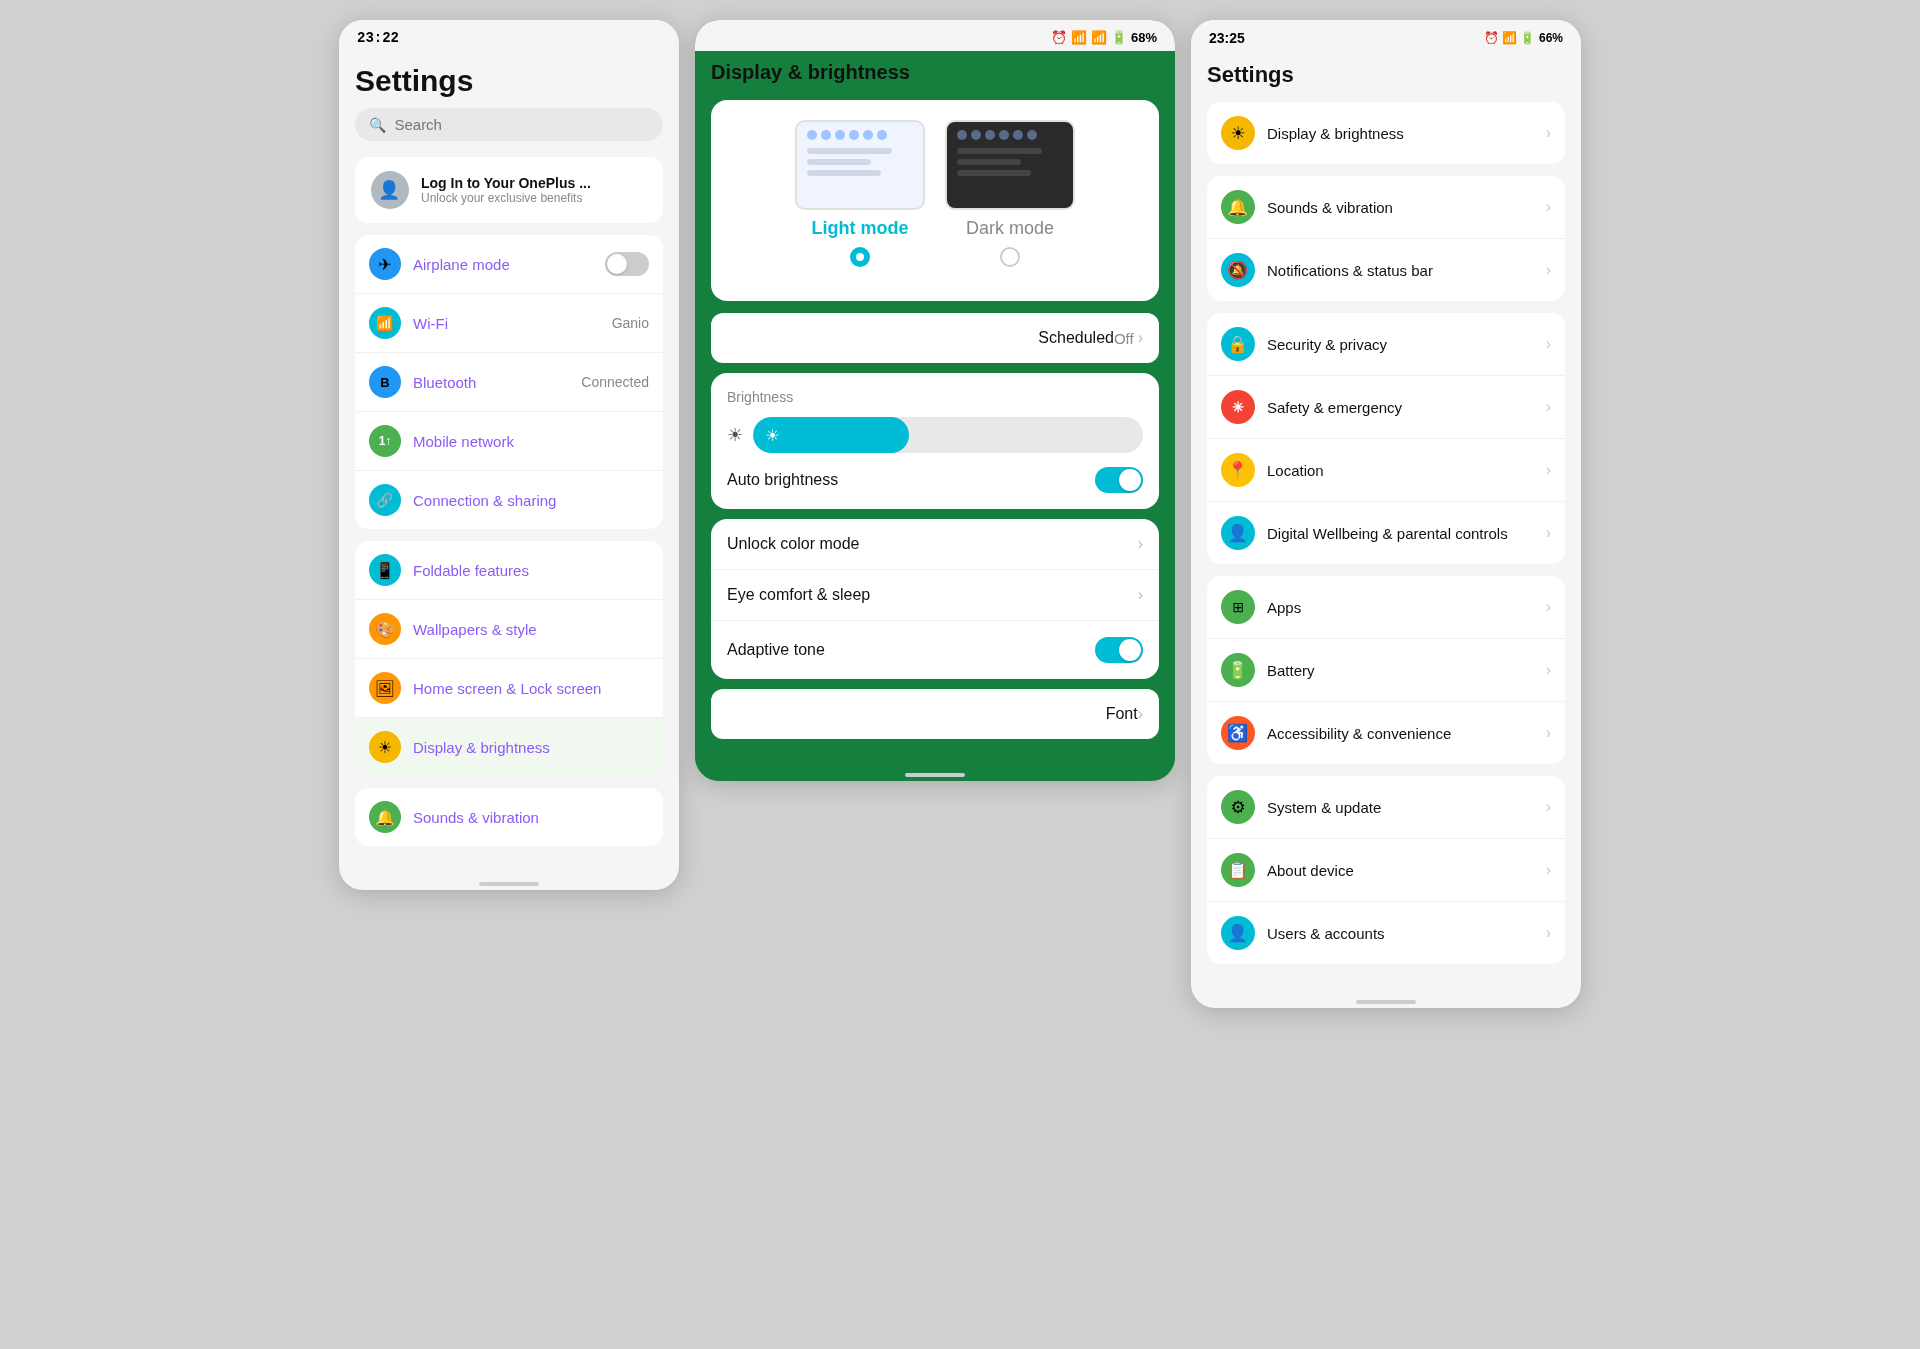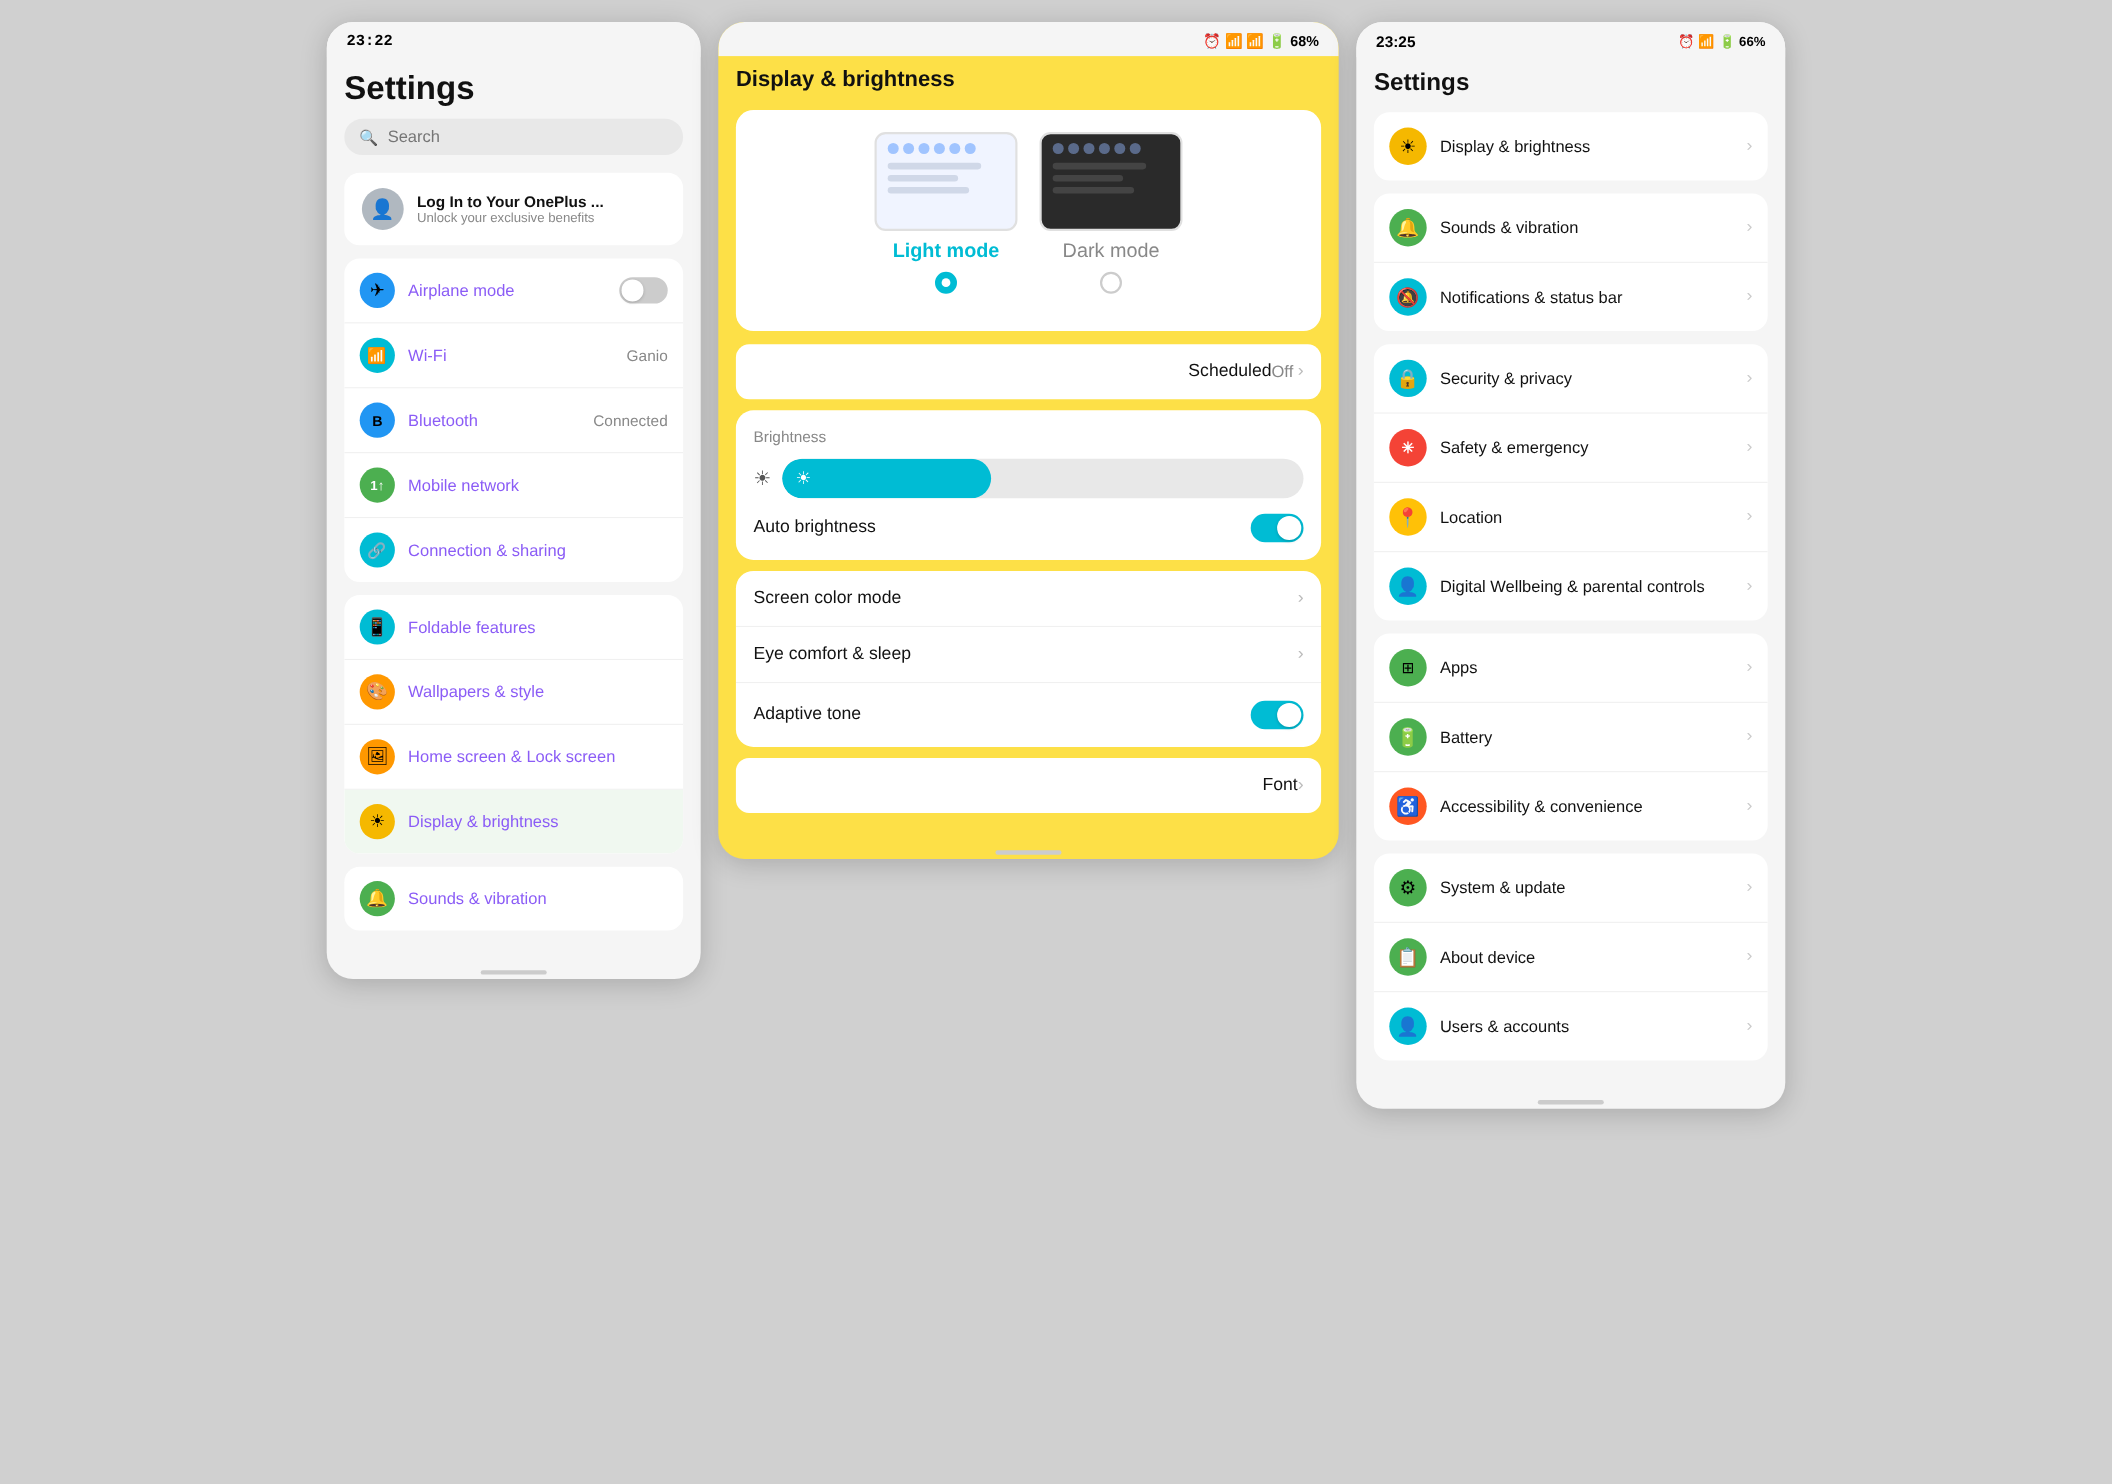--- a/index.html
+++ b/index.html
@@ -129,22 +129,22 @@
       position: absolute;
       width: 20px; height: 20px;
       background: #fff;
       border-radius: 50%;
       top: 2px; left: 2px;
       box-shadow: 0 1px 3px rgba(0,0,0,0.2);
     }
 
     
     .middle-panel {
-      width: 564px;
-      background: #fde047;
+      width: 480px;
+      background: #15803d;
     }
     .middle-panel .status-bar { background: #f5f5f5; justify-content: flex-end; }
     .middle-panel-content { padding: 0 16px 16px; }
     .detail-title {
       font-size: 20px;
       font-weight: 700;
       margin: 10px 0 16px;
       color: #111;
     }
 
@@ -505,21 +505,21 @@
       </div>
       <div class="auto-row">
         <span class="auto-label">Auto brightness</span>
         <div class="toggle-on"></div>
       </div>
     </div>
 
     <div class="detail-list-card">
       <div class="detail-list-item">
         <div class="detail-list-item-left">
-          <div class="detail-list-item-title">Screen color mode</div>
+          <div class="detail-list-item-title">Unlock color mode</div>
         </div>
         <span class="chevron">›</span>
       </div>
       <div class="detail-list-item">
         <div class="detail-list-item-left">
           <div class="detail-list-item-title">Eye comfort &amp; sleep</div>
         </div>
         <span class="chevron">›</span>
       </div>
       <div class="detail-list-item">

